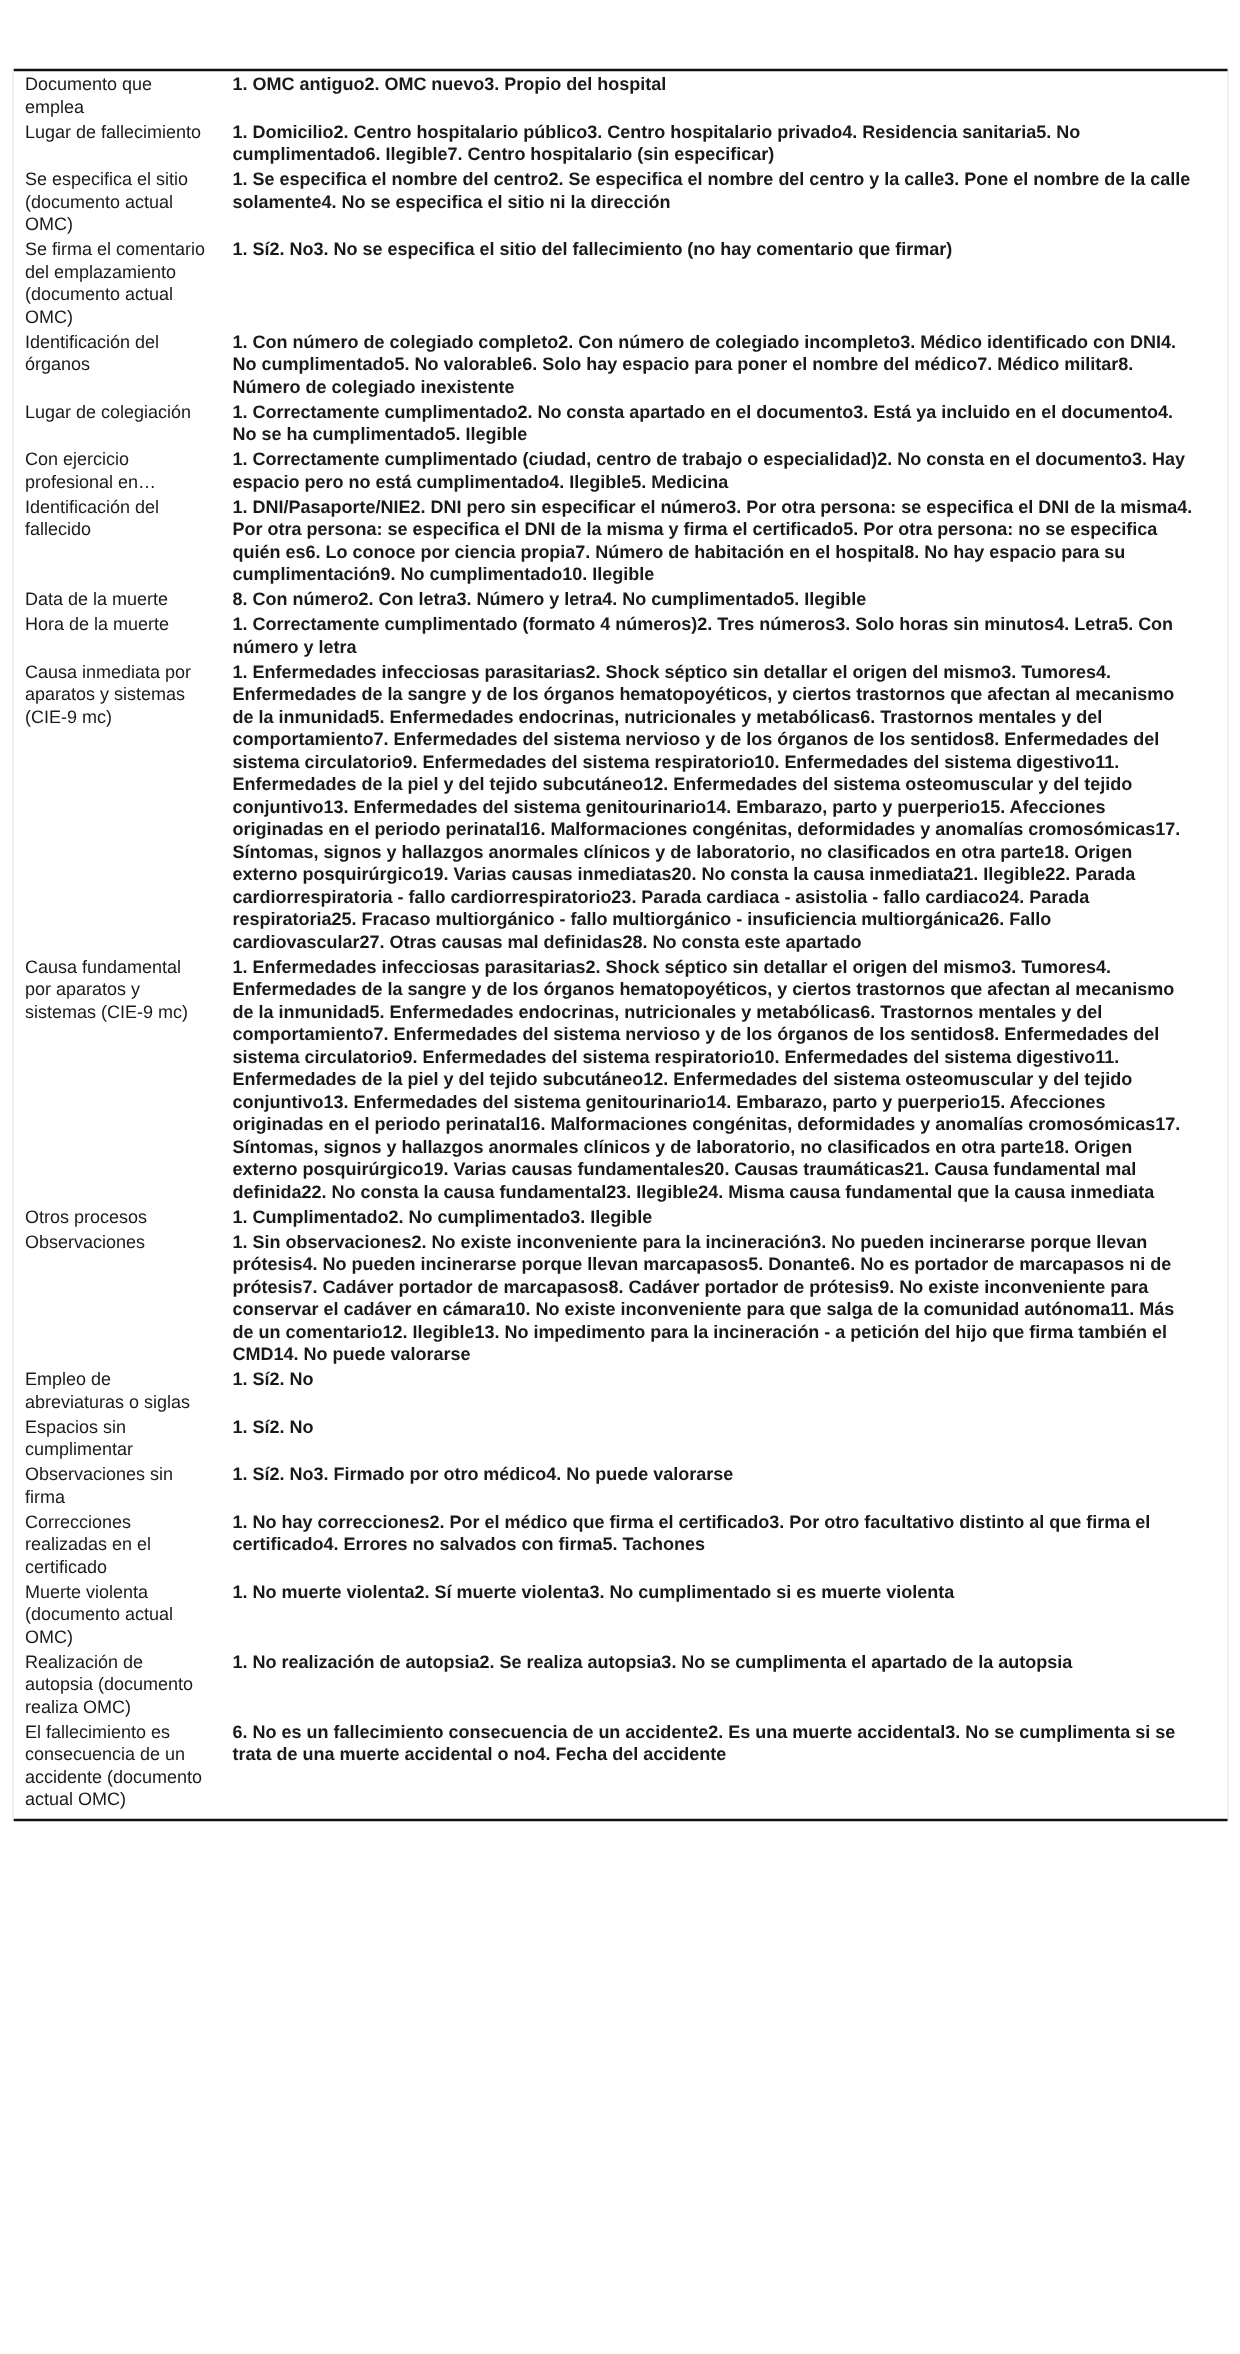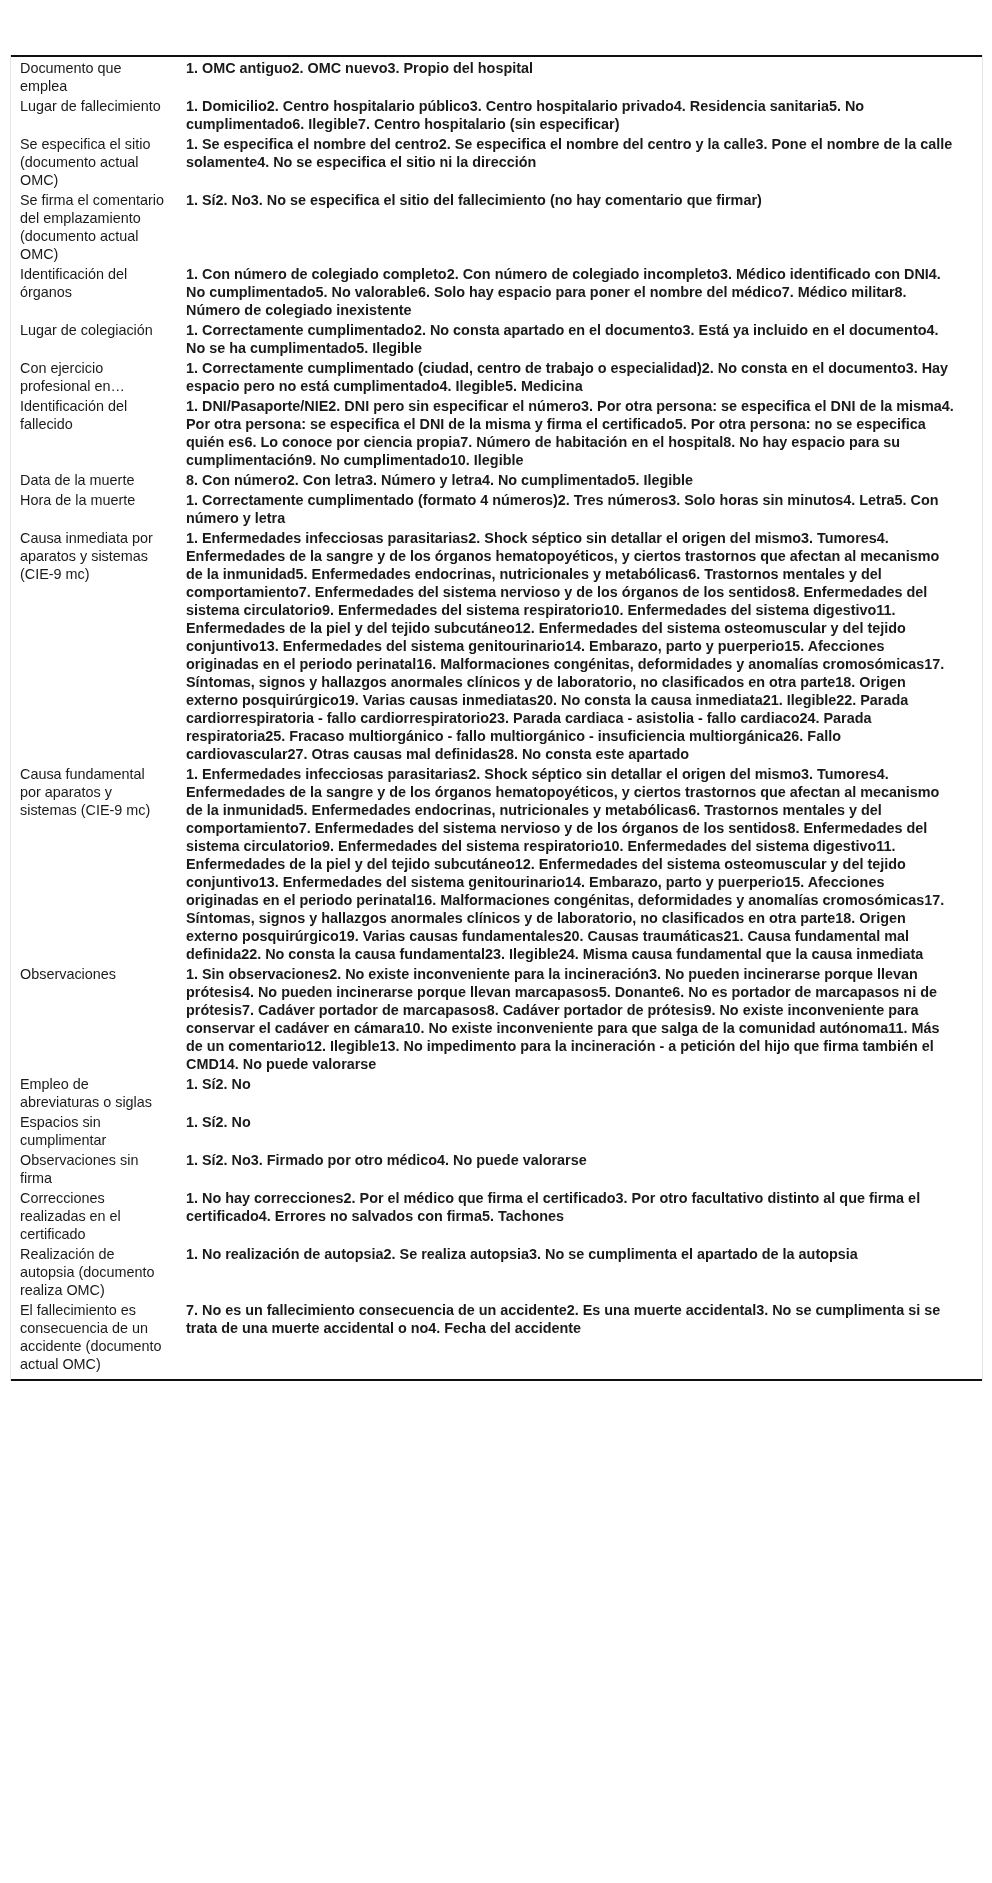--- a/index.html
+++ b/index.html
@@ -105,46 +105,54 @@
       </tr>
       <tr>
         <td class="label">Causa inmediata por aparatos y sistemas (CIE-9 mc)</td>
         <td class="value">1. Enfermedades infecciosas parasitarias2. Shock séptico sin detallar el origen del mismo3. Tumores4. Enfermedades de la sangre y de los órganos hematopoyéticos, y ciertos trastornos que afectan al mecanismo de la inmunidad5. Enfermedades endocrinas, nutricionales y metabólicas6. Trastornos mentales y del comportamiento7. Enfermedades del sistema nervioso y de los órganos de los sentidos8. Enfermedades del sistema circulatorio9. Enfermedades del sistema respiratorio10. Enfermedades del sistema digestivo11. Enfermedades de la piel y del tejido subcutáneo12. Enfermedades del sistema osteomuscular y del tejido conjuntivo13. Enfermedades del sistema genitourinario14. Embarazo, parto y puerperio15. Afecciones originadas en el periodo perinatal16. Malformaciones congénitas, deformidades y anomalías cromosómicas17. Síntomas, signos y hallazgos anormales clínicos y de laboratorio, no clasificados en otra parte18. Origen externo posquirúrgico19. Varias causas inmediatas20. No consta la causa inmediata21. Ilegible22. Parada cardiorrespiratoria - fallo cardiorrespiratorio23. Parada cardiaca - asistolia - fallo cardiaco24. Parada respiratoria25. Fracaso multiorgánico - fallo multiorgánico - insuficiencia multiorgánica26. Fallo cardiovascular27. Otras causas mal definidas28. No consta este apartado</td>
       </tr>
       <tr>
         <td class="label">Causa fundamental por aparatos y sistemas (CIE-9 mc)</td>
         <td class="value">1. Enfermedades infecciosas parasitarias2. Shock séptico sin detallar el origen del mismo3. Tumores4. Enfermedades de la sangre y de los órganos hematopoyéticos, y ciertos trastornos que afectan al mecanismo de la inmunidad5. Enfermedades endocrinas, nutricionales y metabólicas6. Trastornos mentales y del comportamiento7. Enfermedades del sistema nervioso y de los órganos de los sentidos8. Enfermedades del sistema circulatorio9. Enfermedades del sistema respiratorio10. Enfermedades del sistema digestivo11. Enfermedades de la piel y del tejido subcutáneo12. Enfermedades del sistema osteomuscular y del tejido conjuntivo13. Enfermedades del sistema genitourinario14. Embarazo, parto y puerperio15. Afecciones originadas en el periodo perinatal16. Malformaciones congénitas, deformidades y anomalías cromosómicas17. Síntomas, signos y hallazgos anormales clínicos y de laboratorio, no clasificados en otra parte18. Origen externo posquirúrgico19. Varias causas fundamentales20. Causas traumáticas21. Causa fundamental mal definida22. No consta la causa fundamental23. Ilegible24. Misma causa fundamental que la causa inmediata</td>
       </tr>
       <tr>
+        <td class="label">Otros procesos</td>
+        <td class="value">1. Cumplimentado2. No cumplimentado3. Ilegible</td>
+      </tr>
+      <tr>
         <td class="label">Observaciones</td>
         <td class="value">1. Sin observaciones2. No existe inconveniente para la incineración3. No pueden incinerarse porque llevan prótesis4. No pueden incinerarse porque llevan marcapasos5. Donante6. No es portador de marcapasos ni de prótesis7. Cadáver portador de marcapasos8. Cadáver portador de prótesis9. No existe inconveniente para conservar el cadáver en cámara10. No existe inconveniente para que salga de la comunidad autónoma11. Más de un comentario12. Ilegible13. No impedimento para la incineración - a petición del hijo que firma también el CMD14. No puede valorarse</td>
       </tr>
       <tr>
         <td class="label">Empleo de abreviaturas o siglas</td>
         <td class="value">1. Sí2. No</td>
       </tr>
       <tr>
         <td class="label">Espacios sin cumplimentar</td>
         <td class="value">1. Sí2. No</td>
       </tr>
       <tr>
         <td class="label">Observaciones sin firma</td>
         <td class="value">1. Sí2. No3. Firmado por otro médico4. No puede valorarse</td>
       </tr>
       <tr>
         <td class="label">Correcciones realizadas en el certificado</td>
         <td class="value">1. No hay correcciones2. Por el médico que firma el certificado3. Por otro facultativo distinto al que firma el certificado4. Errores no salvados con firma5. Tachones</td>
       </tr>
       <tr>
+        <td class="label">Muerte violenta (documento actual OMC)</td>
+        <td class="value">1. No muerte violenta2. Sí muerte violenta3. No cumplimentado si es muerte violenta</td>
+      </tr>
+      <tr>
         <td class="label">Realización de autopsia (documento realiza OMC)</td>
         <td class="value">1. No realización de autopsia2. Se realiza autopsia3. No se cumplimenta el apartado de la autopsia</td>
       </tr>
       <tr>
         <td class="label">El fallecimiento es consecuencia de un accidente (documento actual OMC)</td>
-        <td class="value">7. No es un fallecimiento consecuencia de un accidente2. Es una muerte accidental3. No se cumplimenta si se trata de una muerte accidental o no4. Fecha del accidente</td>
+        <td class="value">6. No es un fallecimiento consecuencia de un accidente2. Es una muerte accidental3. No se cumplimenta si se trata de una muerte accidental o no4. Fecha del accidente</td>
       </tr>
       <tr>
         <td class="label"></td>
         <td class="value"></td>
       </tr>
     </tbody>
   </table>
 </div>
 
 </body></html>

